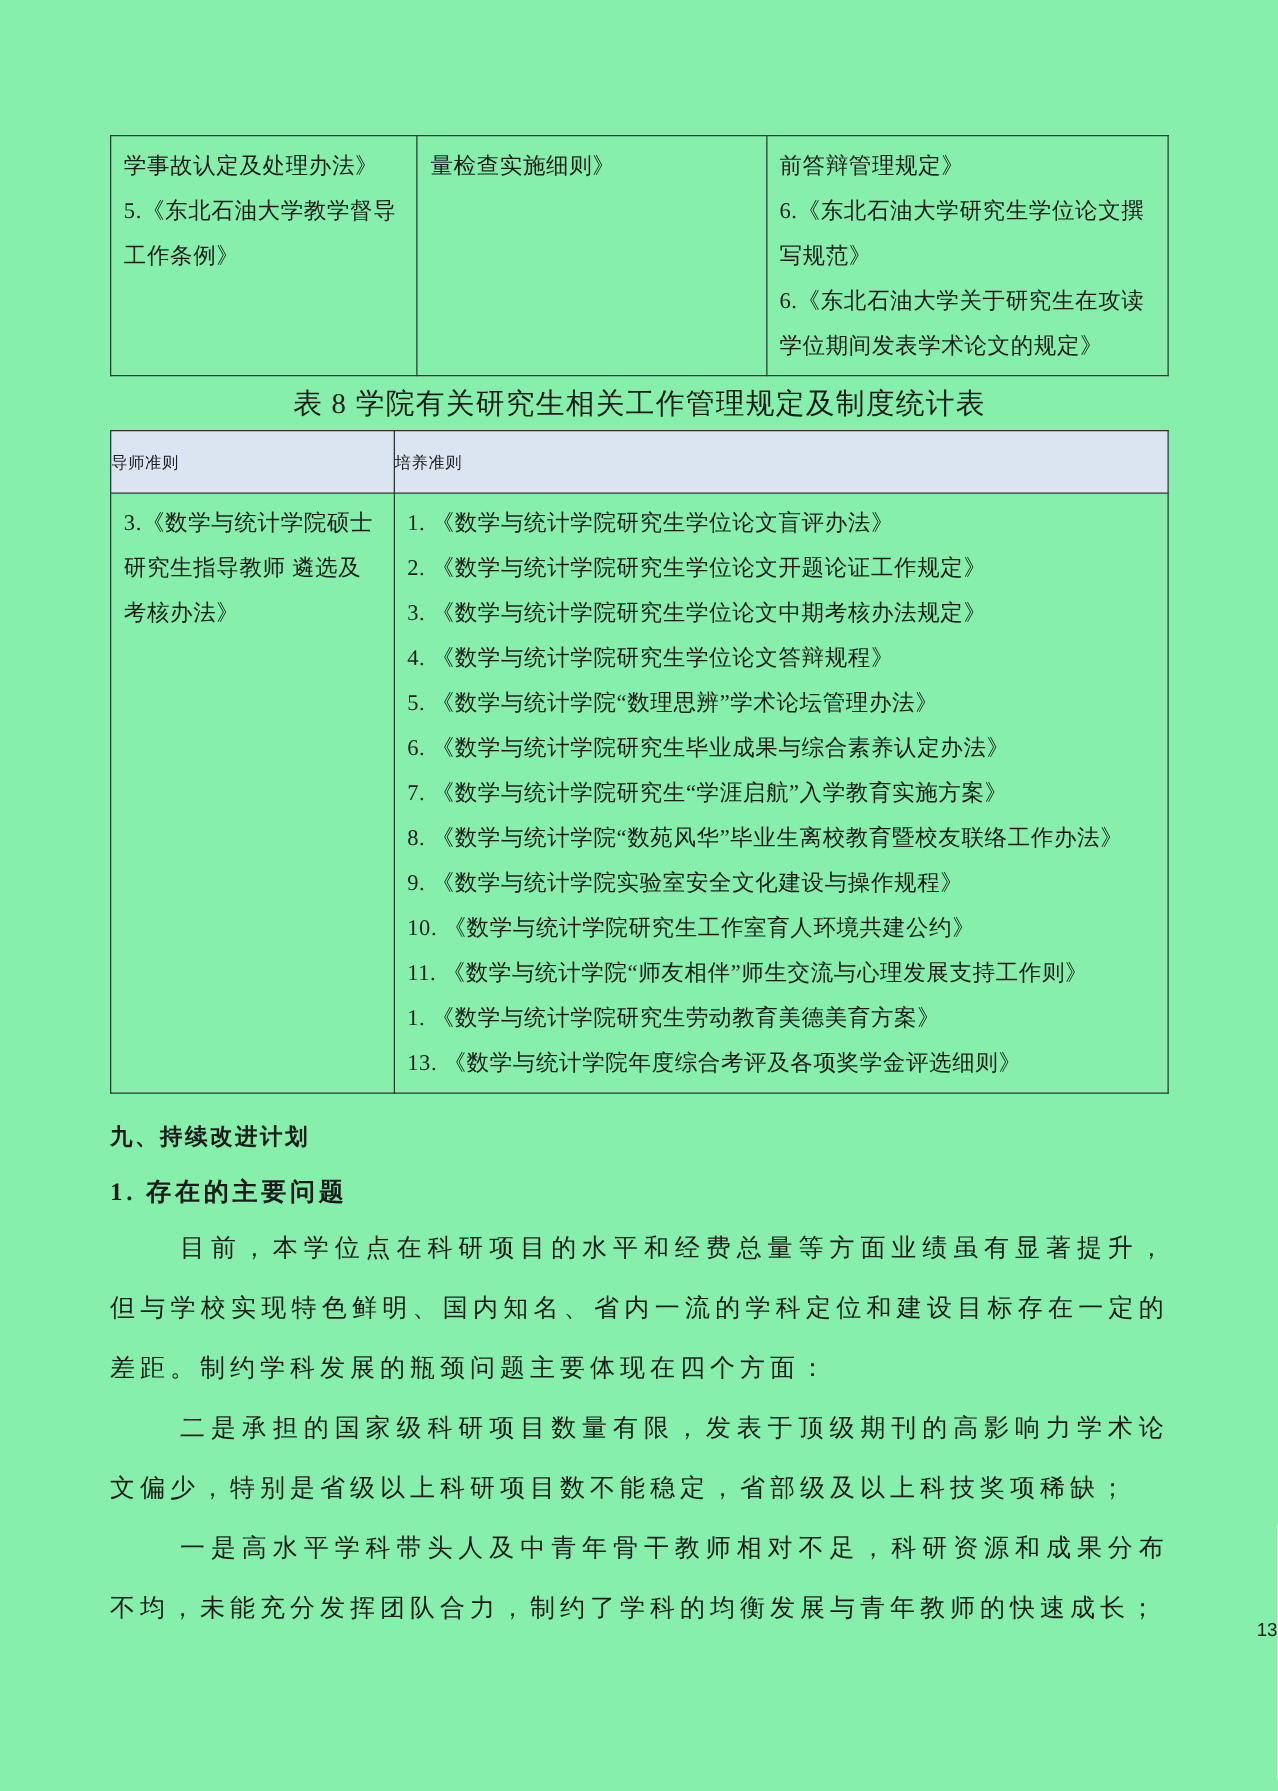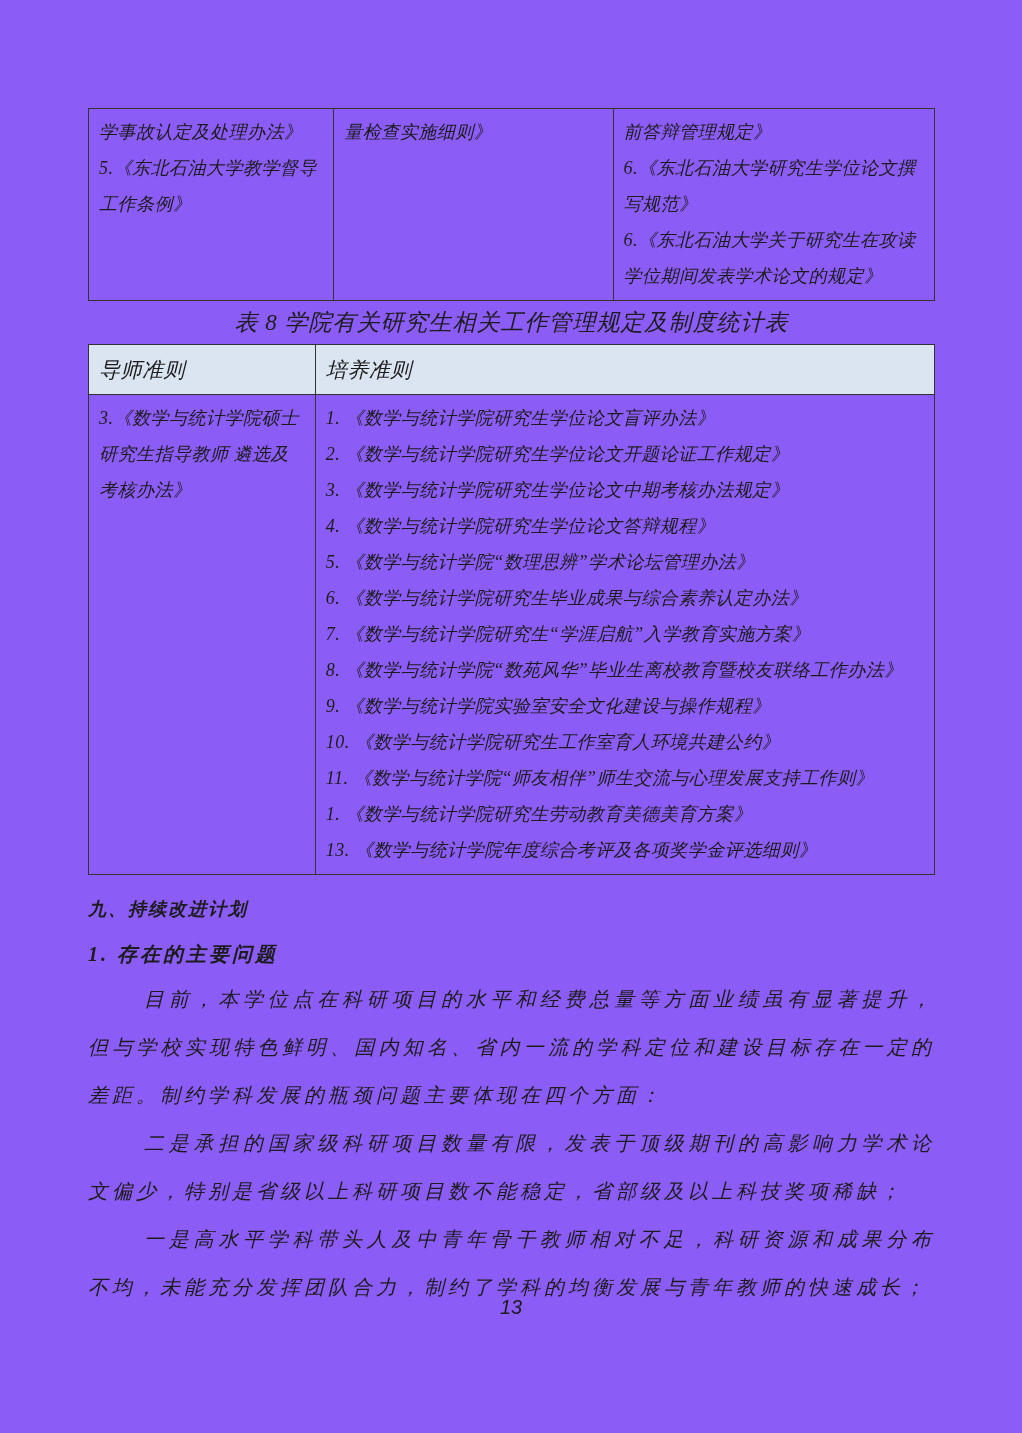--- a/index.html
+++ b/index.html
@@ -1,25 +1,24 @@
 <!DOCTYPE html>
 <html><head>
 <meta charset="utf-8">
 <style>
   * { margin: 0; padding: 0; box-sizing: border-box; }
   html, body { background: #ffffff; }
   .page {
     position: relative;
     width: 1022px;
     height: 1433px;
-    background: #8b5cf6;
+    background: #86efac;
     font-family: "Liberation Serif", "DejaVu Serif", serif;
     color: #1c1c1c;
     overflow: hidden;
-    font-style: italic;
   }
   .content {
     position: absolute;
     left: 88px;
     top: 108px;
     width: 847px;
   }
 
   
   table {
@@ -46,22 +45,22 @@
     font-size: 23px;
     line-height: 26px;
     margin: 9px 0 8px 0;
     letter-spacing: 1px;
   }
 
   .t2 td.hc {
     background: #dbe5f1;
     height: 50px;
     vertical-align: middle;
-    padding: 0 10px;
-    font-size: 21px;
+    padding: 0 0;
+    font-size: 13px;
   }
   .t2 td.mentor { width: 26.8%; }
   .t2 td.body-cell { height: 468px; }
 
   
   h2.sec {
     font-family: "Liberation Sans", "DejaVu Sans", sans-serif;
     font-size: 18px;
     font-weight: bold;
     letter-spacing: 2px;
@@ -85,23 +84,23 @@
     text-align: justify;
     text-indent: 56px;
   }
 
   
   .footer {
     position: absolute;
     left: 0;
     top: 1296px;
     width: 100%;
-    text-align: center;
+    text-align: right;
     font-family: "Liberation Sans", "DejaVu Sans", sans-serif;
-    font-size: 20px;
+    font-size: 15px;
     color: #1c1c1c;
   }
 </style>
 </head>
 <body>
 
 <div class="page">
   <div class="content">
 
     <table class="t1">

